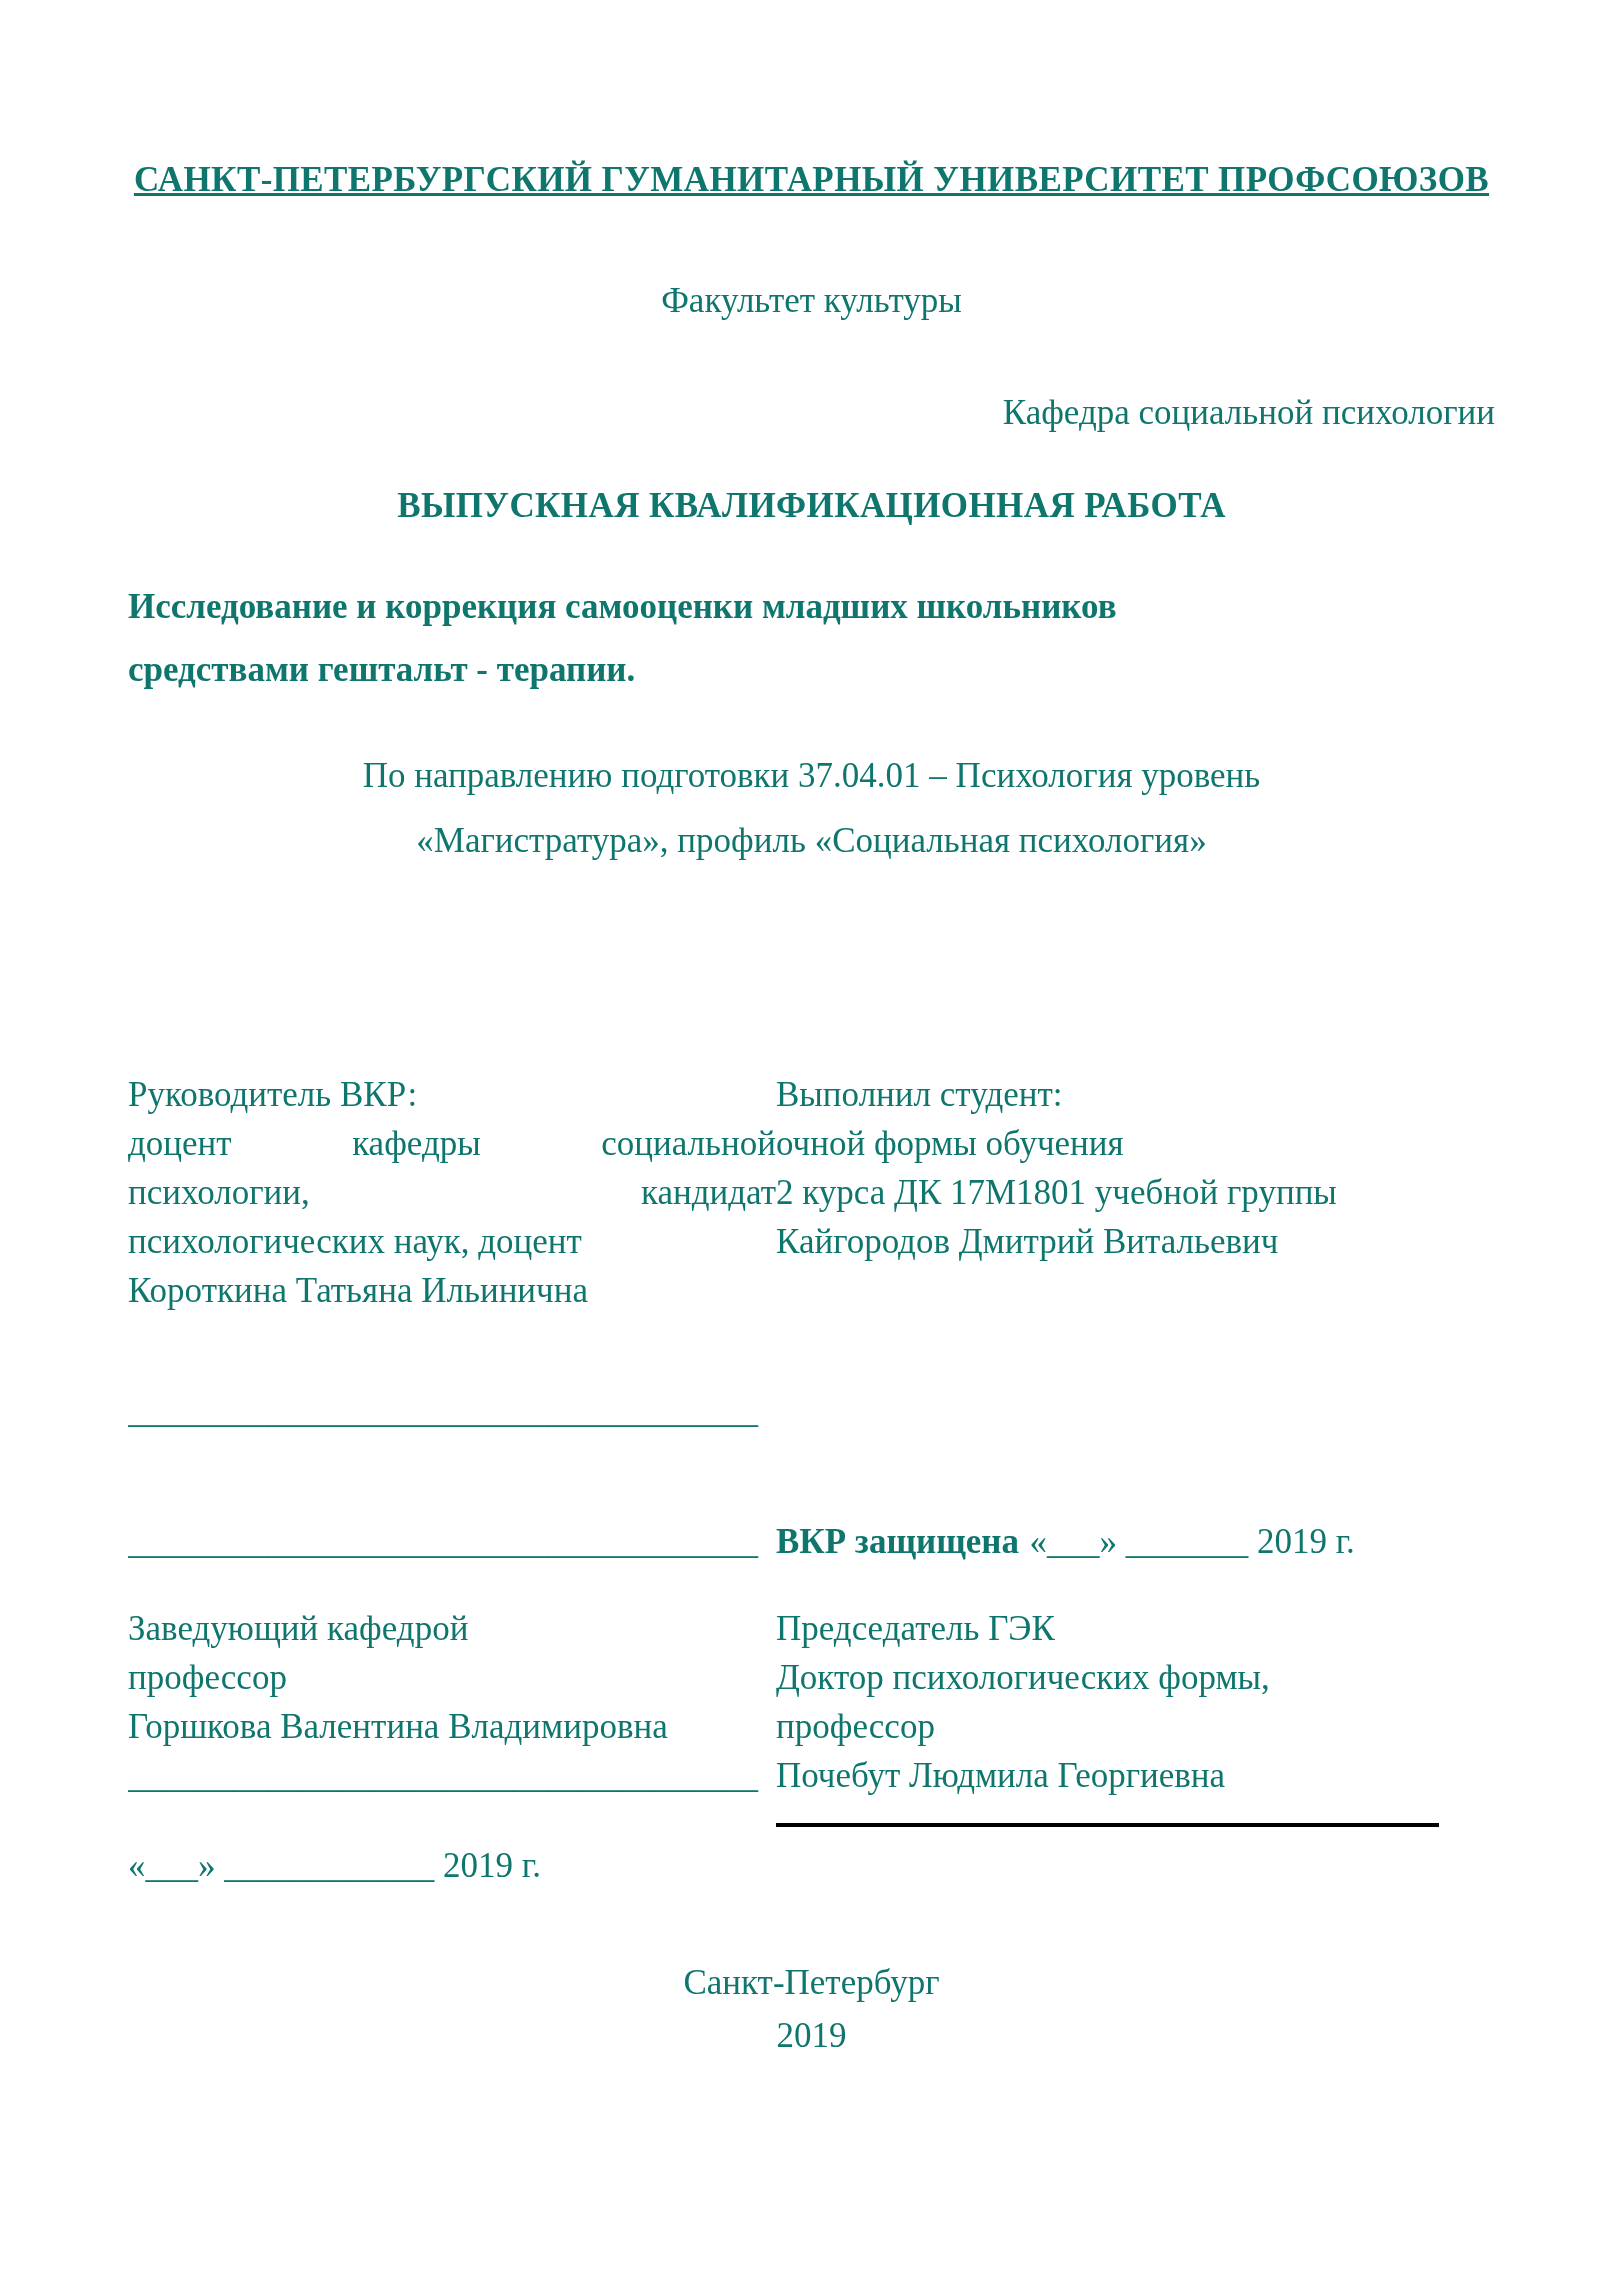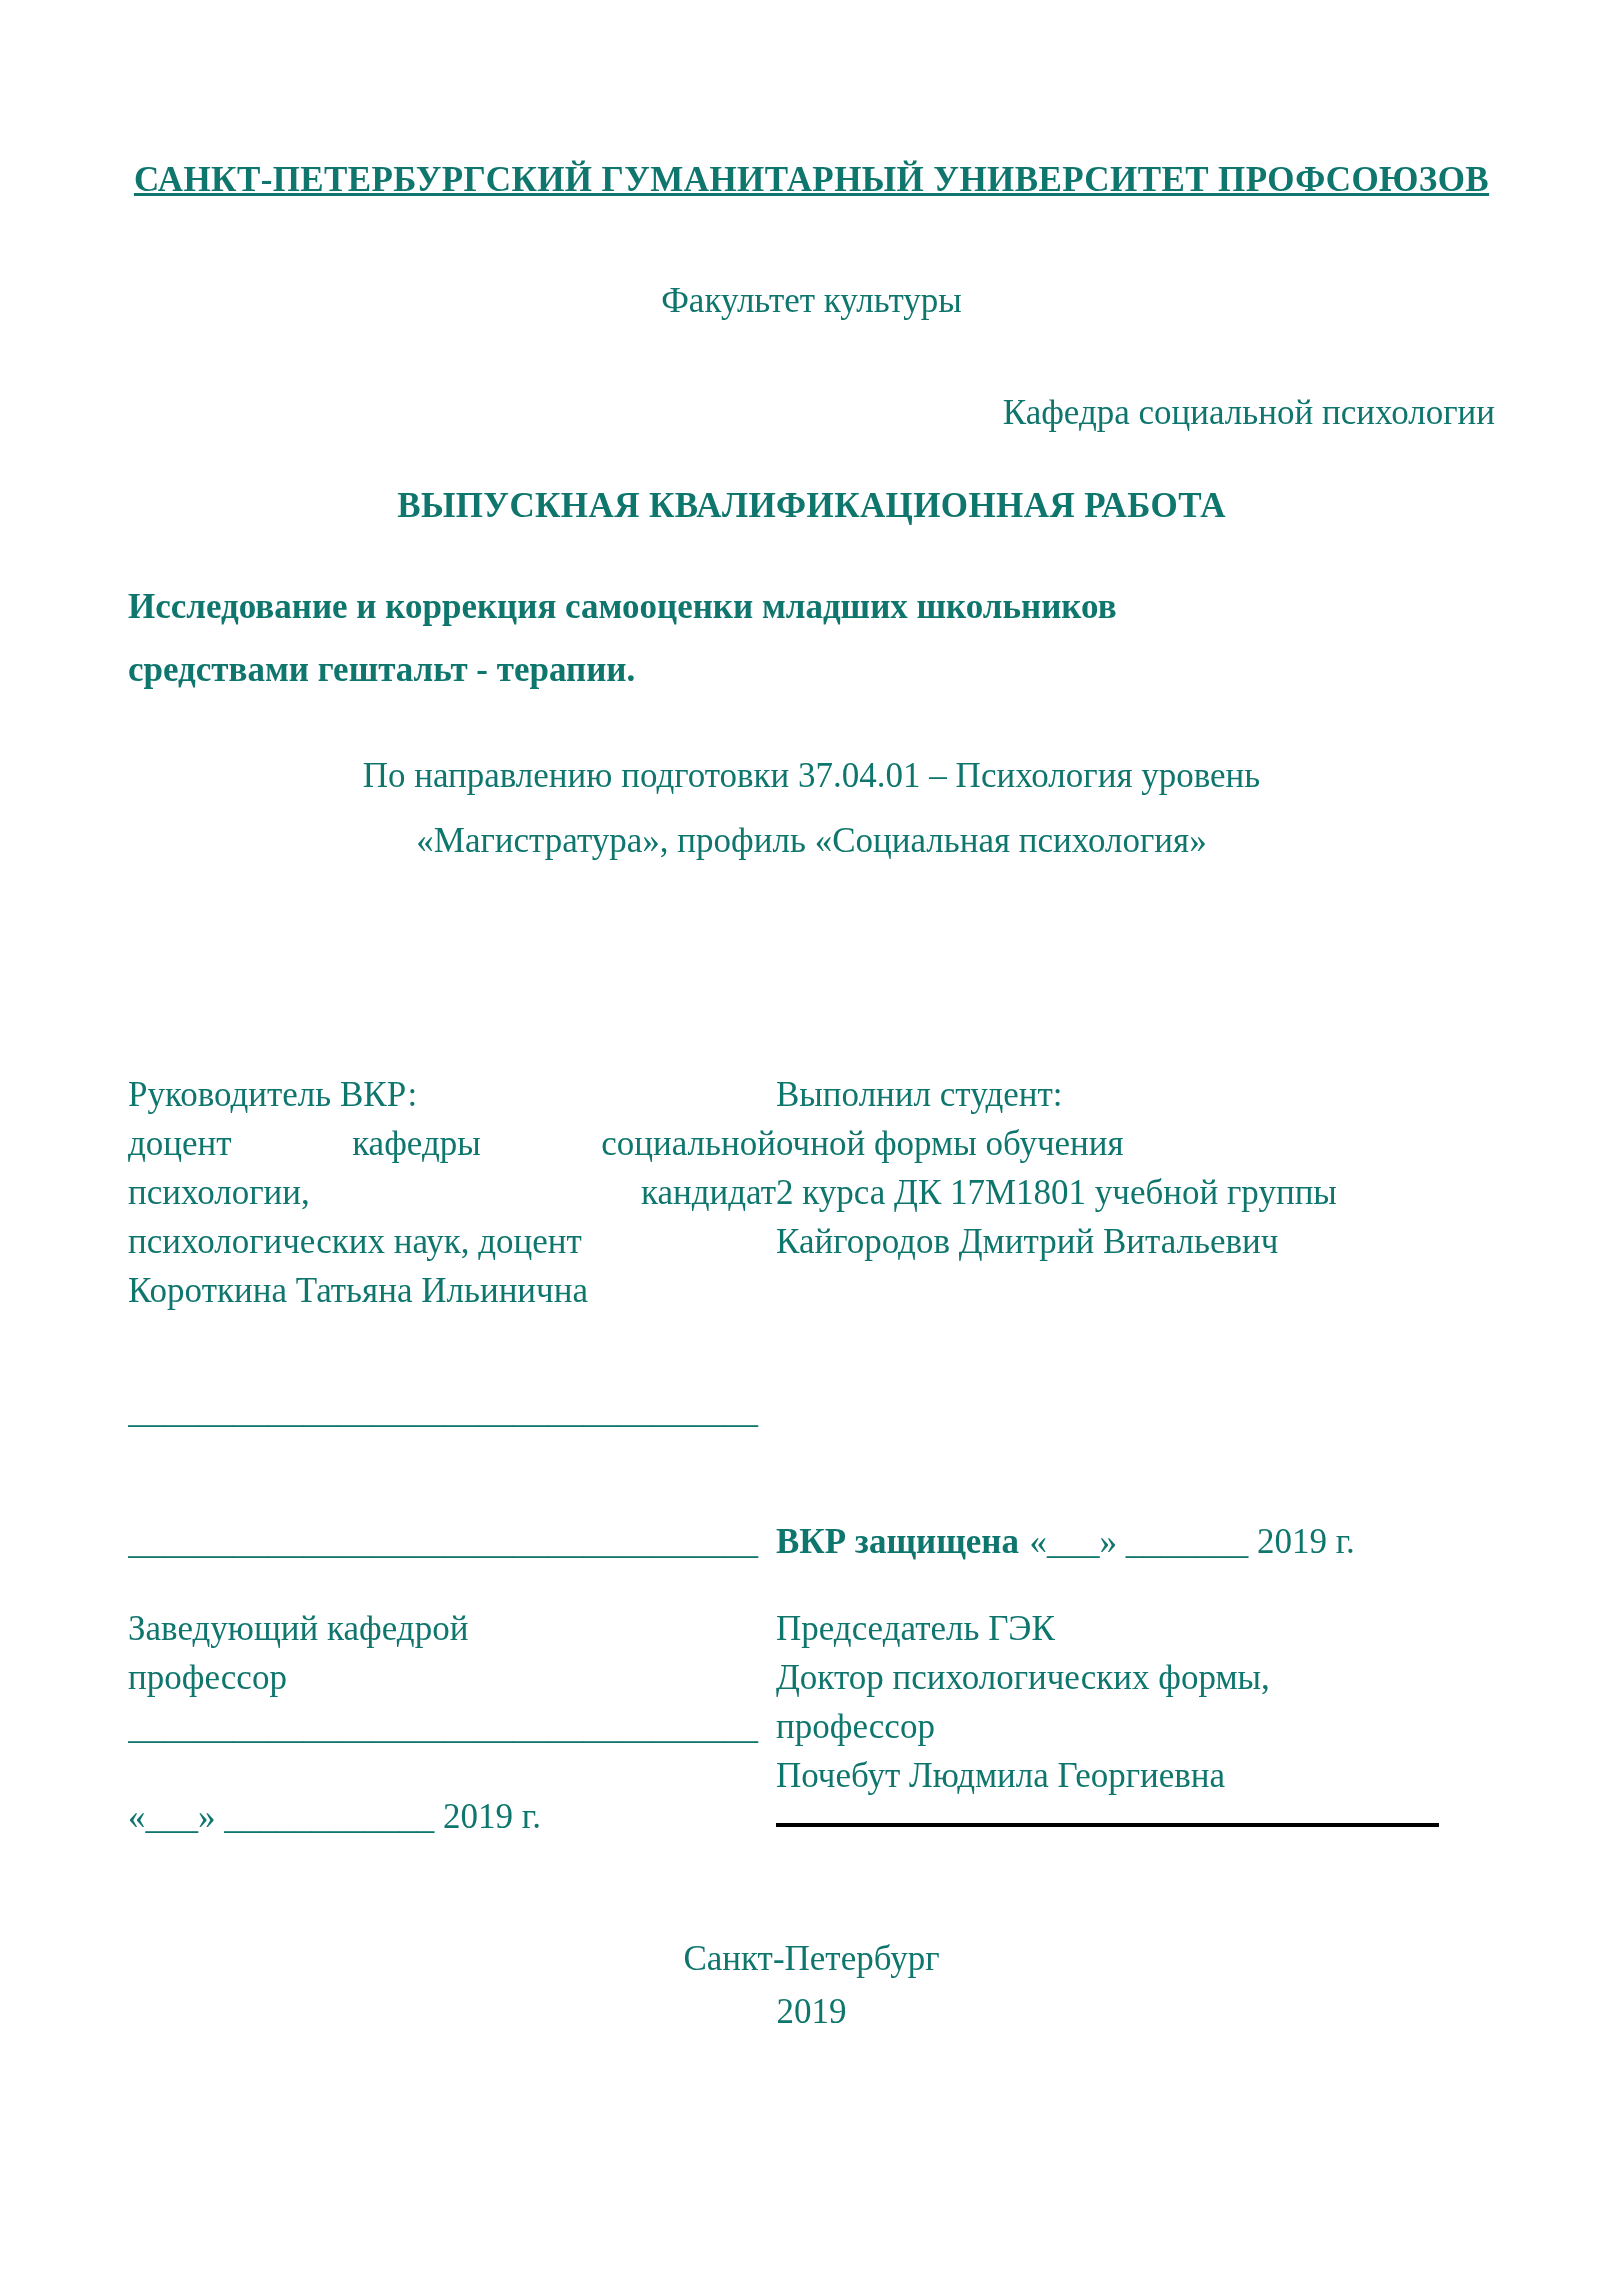--- a/index.html
+++ b/index.html
@@ -76,21 +76,21 @@
   .head-date { margin-top: 41px; }
 
   .thick-line {
     margin-top: 23.6px;
     border-top: 4.7px solid #000000;
     width: 100%;
     height: 0;
   }
 
   .footer {
-    margin-top: 91px;
+    margin-top: 66px;
     text-align: center;
     line-height: 53px;
   }
 
   .sig-text { white-space: nowrap; overflow: hidden; }
 </style>
 </head>
 <body>
 
 <div class="page">
@@ -137,20 +137,21 @@
     <div class="col-left sig-text">____________________________________</div>
     <div class="col-right">
       <span class="defense-label">ВКР защищена</span><span>«___» _______ 2019 г.</span>
     </div>
   </div>
 
   <div class="cols bottom-row">
     <div class="col-left">
       <div>Заведующий кафедрой</div>
       <div>профессор</div>
+      <div>Горшкова Валентина Владимировна</div>
       <div class="sig-text">____________________________________</div>
       <div class="head-date">«___» ____________ 2019 г.</div>
     </div>
     <div class="col-right">
       <div>Председатель ГЭК</div>
       <div>Доктор психологических формы,</div>
       <div>профессор</div>
       <div>Почебут Людмила Георгиевна</div>
       <div class="thick-line"></div>
     </div>

